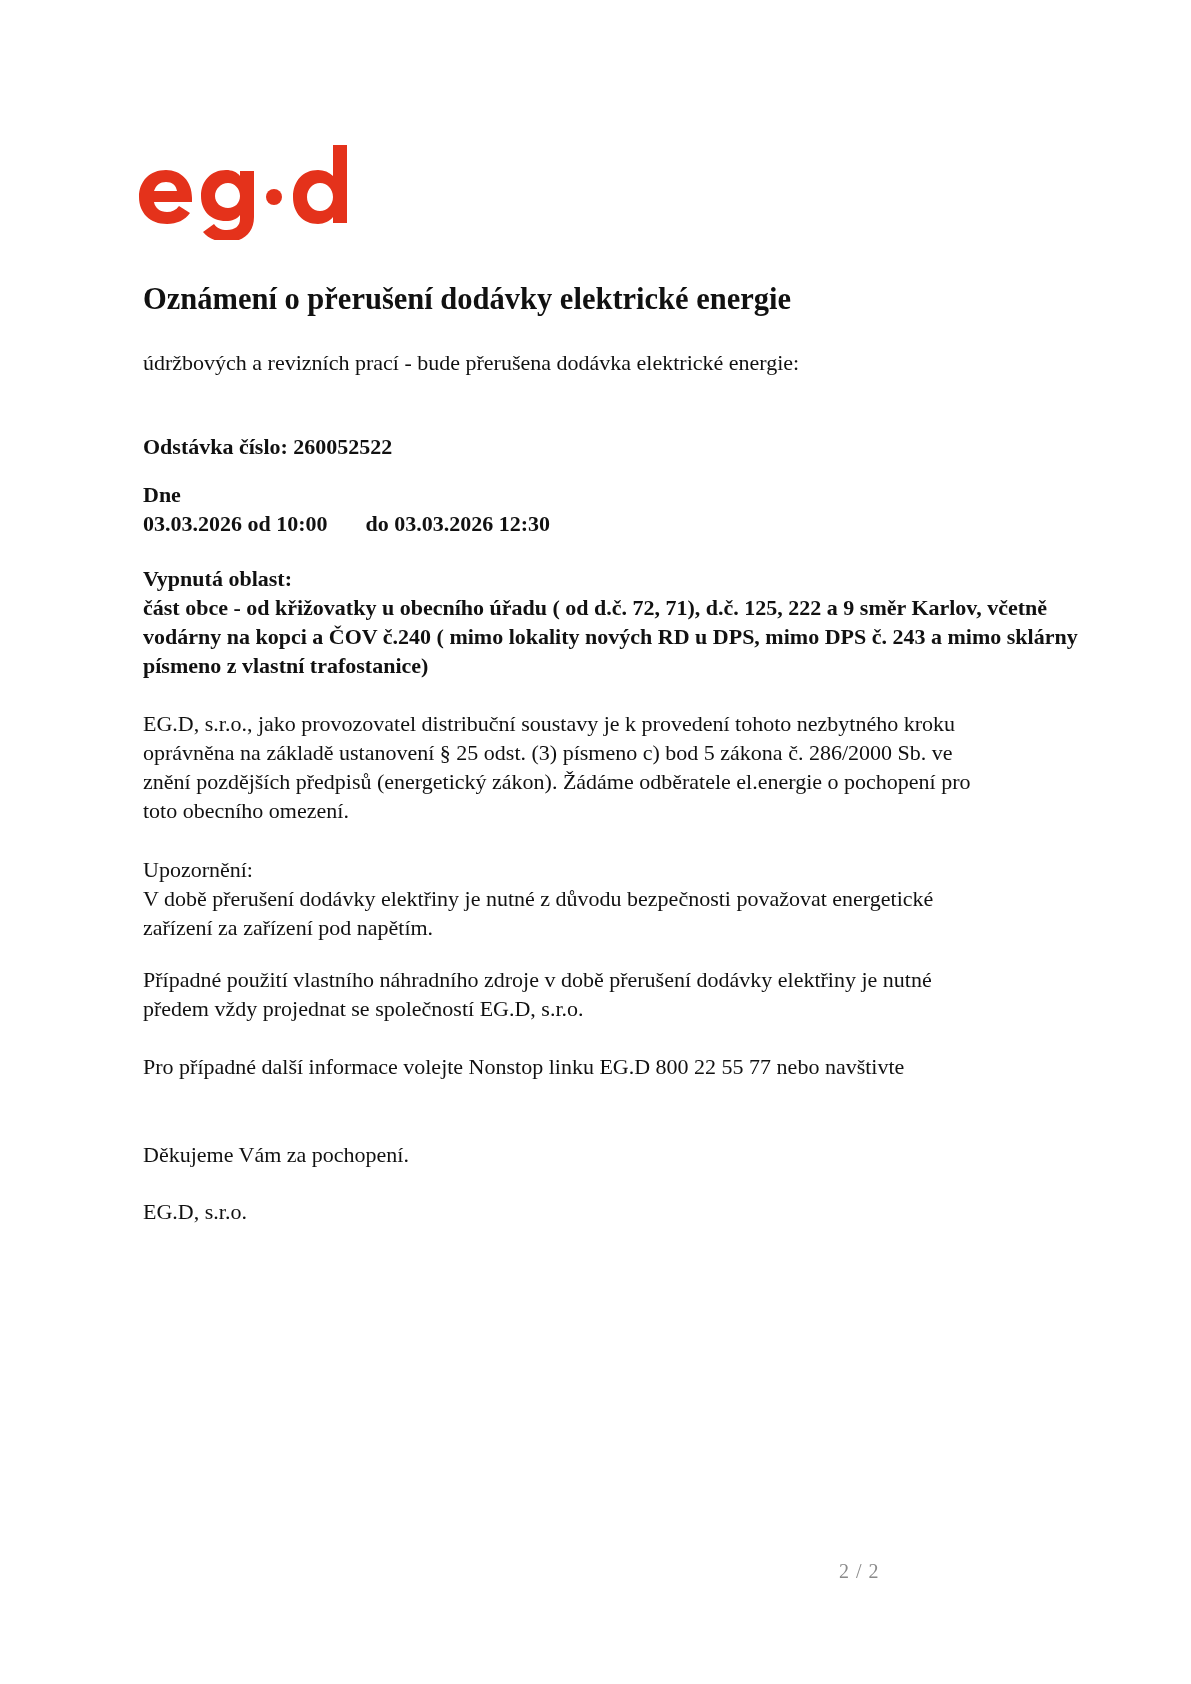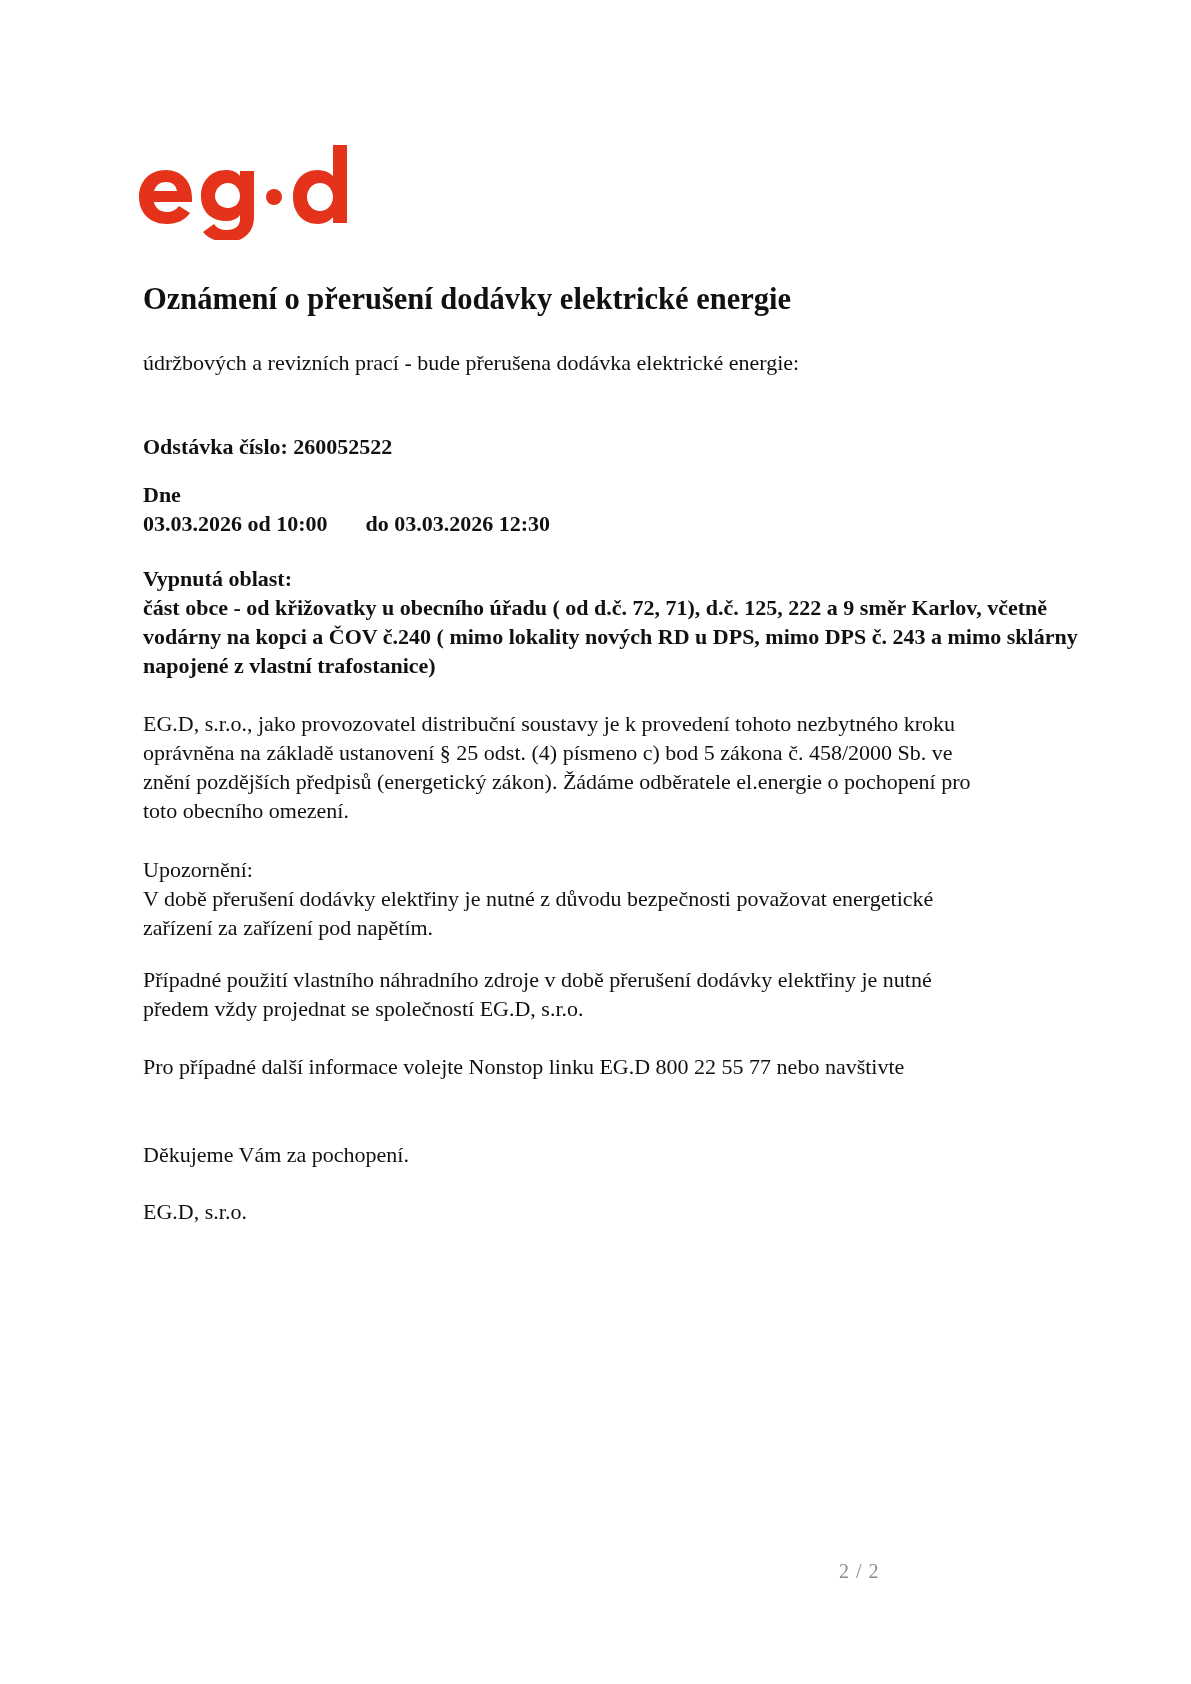--- a/index.html
+++ b/index.html
@@ -80,26 +80,26 @@
   <div>Dne</div>
   <div class="dates-row">
     <span>03.03.2026 od 10:00</span><span class="to">do 03.03.2026 12:30</span>
   </div>
 </div>
 
 <div class="block bold" style="top:564px;">
   <div>Vypnutá oblast:</div>
   <div>část obce - od křižovatky u obecního úřadu ( od d.č. 72, 71), d.č. 125, 222 a 9 směr Karlov, včetně</div>
   <div>vodárny na kopci a ČOV č.240 ( mimo lokality nových RD u DPS, mimo DPS č. 243 a mimo sklárny</div>
-  <div>napojené z vlastní trafostanice)</div>
+  <div>písmeno z vlastní trafostanice)</div>
 </div>
 
 <div class="block" style="top:709px;">
   <div>EG.D, s.r.o., jako provozovatel distribuční soustavy je k provedení tohoto nezbytného kroku</div>
-  <div>oprávněna na základě ustanovení § 25 odst. (4) písmeno c) bod 5 zákona č. 458/2000 Sb. ve</div>
+  <div>oprávněna na základě ustanovení § 25 odst. (3) písmeno c) bod 5 zákona č. 286/2000 Sb. ve</div>
   <div>znění pozdějších předpisů (energetický zákon). Žádáme odběratele el.energie o pochopení pro</div>
   <div>toto obecního omezení.</div>
 </div>
 
 <div class="block" style="top:855px;">
   <div>Upozornění:</div>
   <div>V době přerušení dodávky elektřiny je nutné z důvodu bezpečnosti považovat energetické</div>
   <div>zařízení za zařízení pod napětím.</div>
 </div>
 

